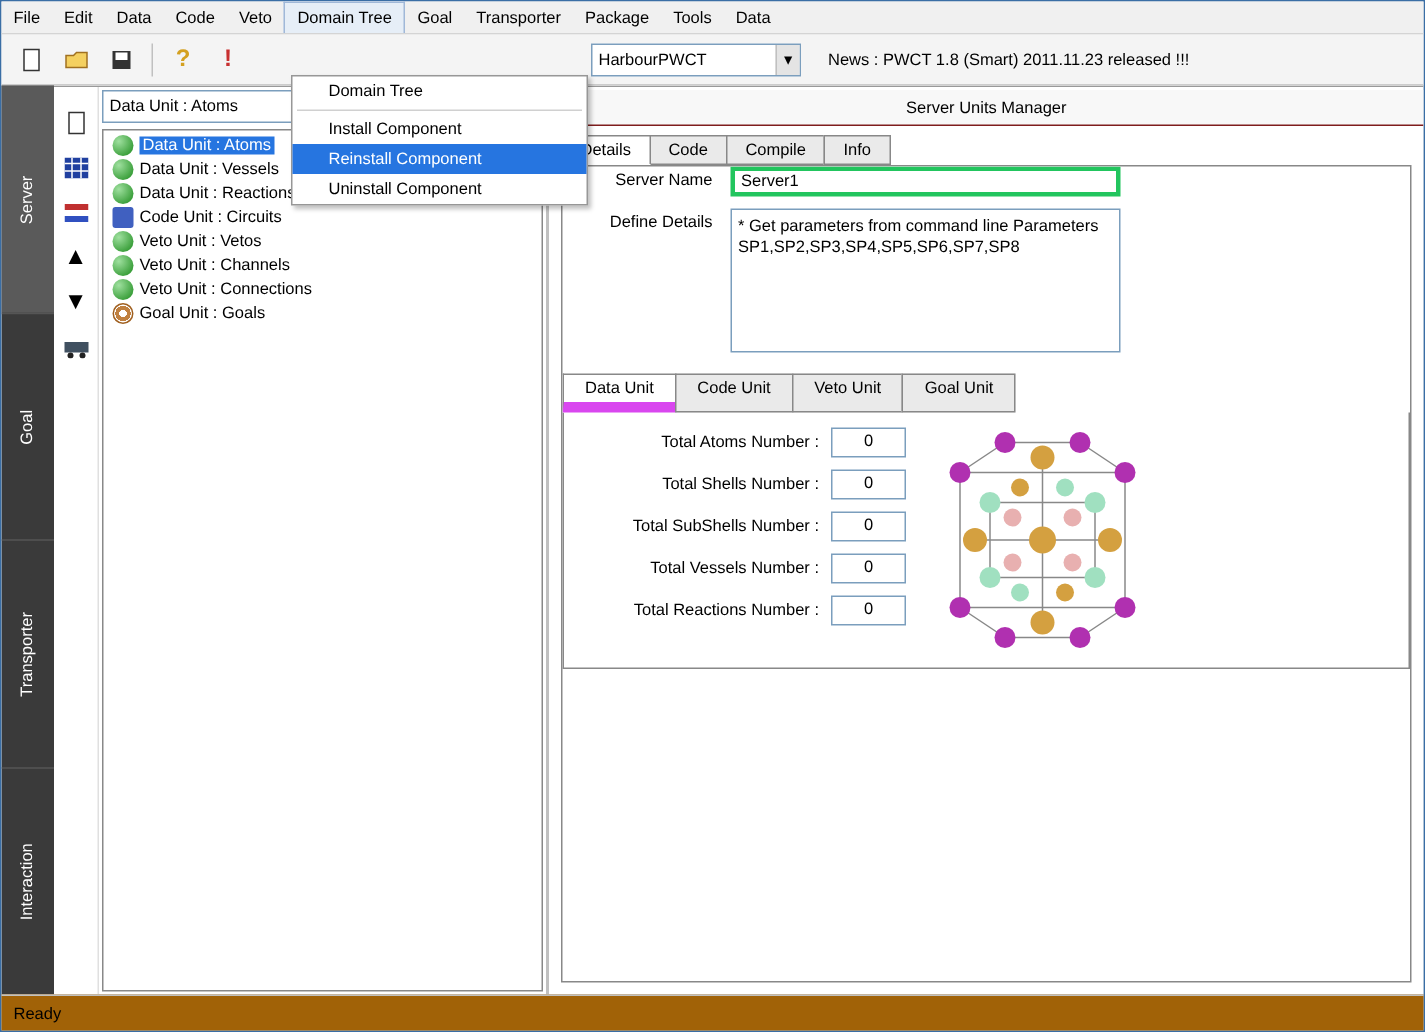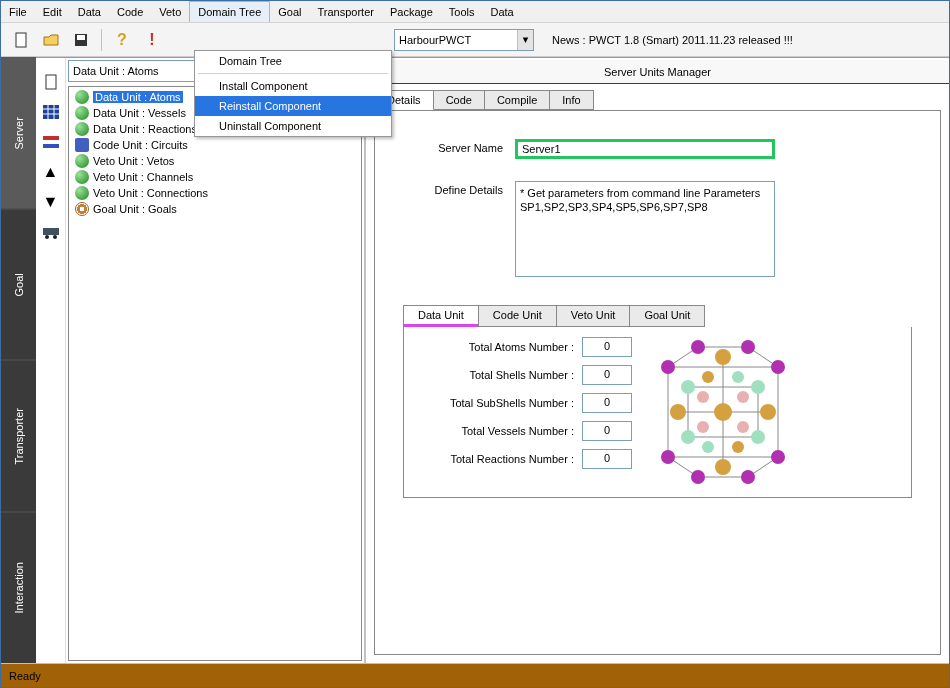--- a/index.html
+++ b/index.html
@@ -39,28 +39,28 @@
 .tnode.sel span.lbl { background: #2675e0; color: #fff; padding: 0 2px; }
 .ticon { width: 14px; height: 14px; border-radius: 50%; flex-shrink: 0; }
 .ic-globe { background: radial-gradient(circle at 30% 30%, #9fe09f, #1a8a1a); }
 .ic-grid { background: #4060c0; border-radius: 2px; }
 .ic-ring { background: radial-gradient(circle at 50% 50%, #fff 30%, #c08040 30%, #c08040 60%, transparent 60%); border: 1px solid #a06020; }
 .rightpane { flex: 1; display: flex; flex-direction: column; }
 .panetitle { height: 24px; border-bottom: 1px solid #7f1d1d; display: flex; align-items: center; justify-content: center; background: #f8f8f8; margin-top: 2px; font-size: 11px; }
 .tabs { display: flex; gap: 0; margin: 6px 8px 0; }
 .tab { padding: 3px 12px; border: 1px solid #888; background: #eaeaea; margin-right: -1px; cursor: default; }
 .tab.active { background: #fff; border-bottom: 1px solid #fff; position: relative; z-index: 2; }
-.tabbody { border: 1px solid #888; margin: 0 8px 8px; flex: 1; background: #fff; padding: 28px; display: flex; flex-direction: column; gap: 18px; overflow: auto; }
+.tabbody { border: 1px solid #888; margin: 0 8px 8px; flex: 1; background: #fff; padding: 0; display: flex; flex-direction: column; gap: 4px; overflow: auto; }
 .formrow { display: flex; align-items: flex-start; gap: 12px; margin-bottom: 4px; }
 .formrow label { width: 100px; text-align: right; padding-top: 3px; }
 .textinput { height: 20px; border: 3px solid #22c55e; padding: 0 4px; flex: 1; max-width: 260px; }
 .textarea { border: 1px solid #7b9ebd; padding: 4px; width: 260px; height: 96px; overflow-y: scroll; font-size: 11px; line-height: 14px; }
 .subtabs { display: flex; margin-top: 6px; }
 .subtab { padding: 3px 14px; border: 1px solid #888; background: #eaeaea; margin-right: -1px; cursor: default; }
-.subtab.active { background: #fff; border-bottom: 3px solid #d946ef; }
+.subtab.active { background: #fff; border-bottom: 7px solid #d946ef; }
 .subbody { border: 1px solid #888; border-top: none; padding: 10px; display: flex; gap: 16px; }
 .numrows { display: flex; flex-direction: column; gap: 8px; }
 .numrow { display: flex; align-items: center; gap: 8px; justify-content: flex-end; }
 .numrow label { width: 160px; text-align: right; }
 .numval { width: 50px; height: 20px; border: 1px solid #7b9ebd; text-align: center; padding-top: 2px; }
 .molecule { width: 150px; height: 150px; border: 0; display: flex; align-items: center; justify-content: center; }
 .statusbar { height: 24px; border-top: 1px solid #c0c0c0; background: #a16207; display: flex; align-items: center; padding: 0 8px; }
 svg { display: block; }
 </style>
 </head>

